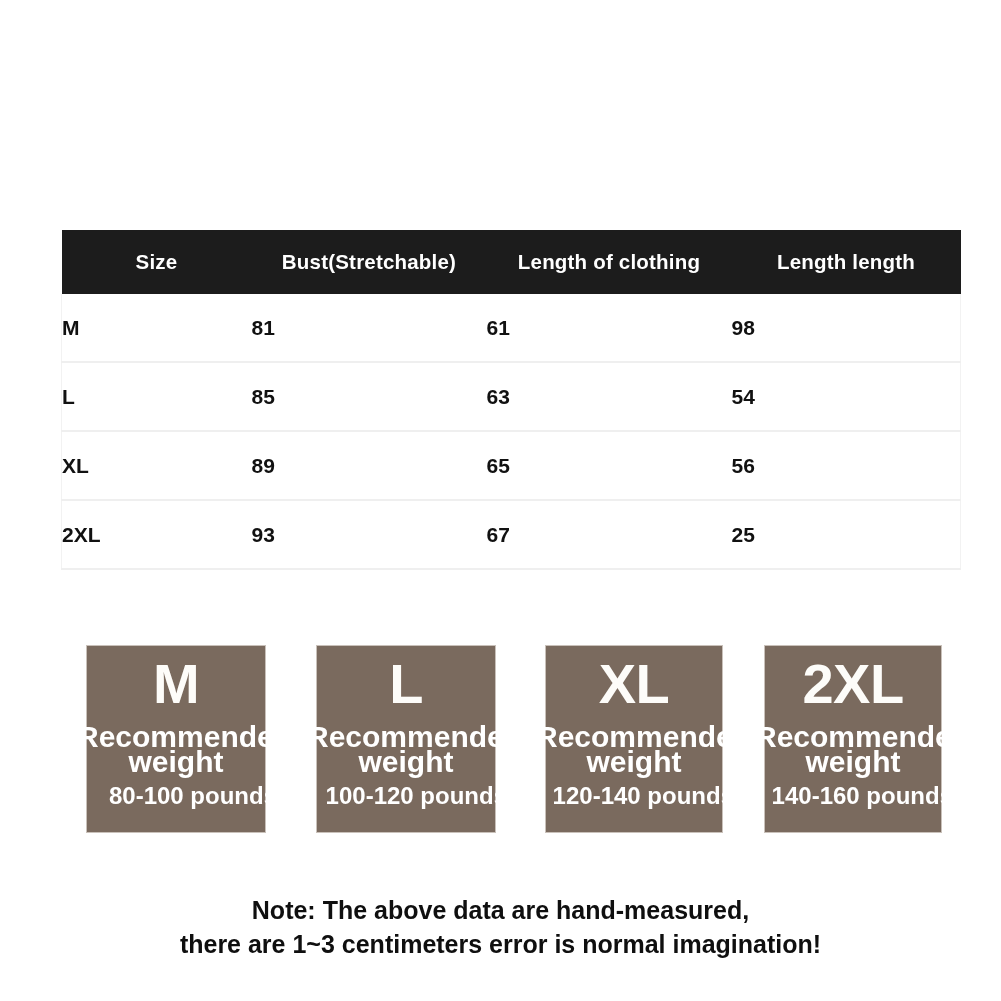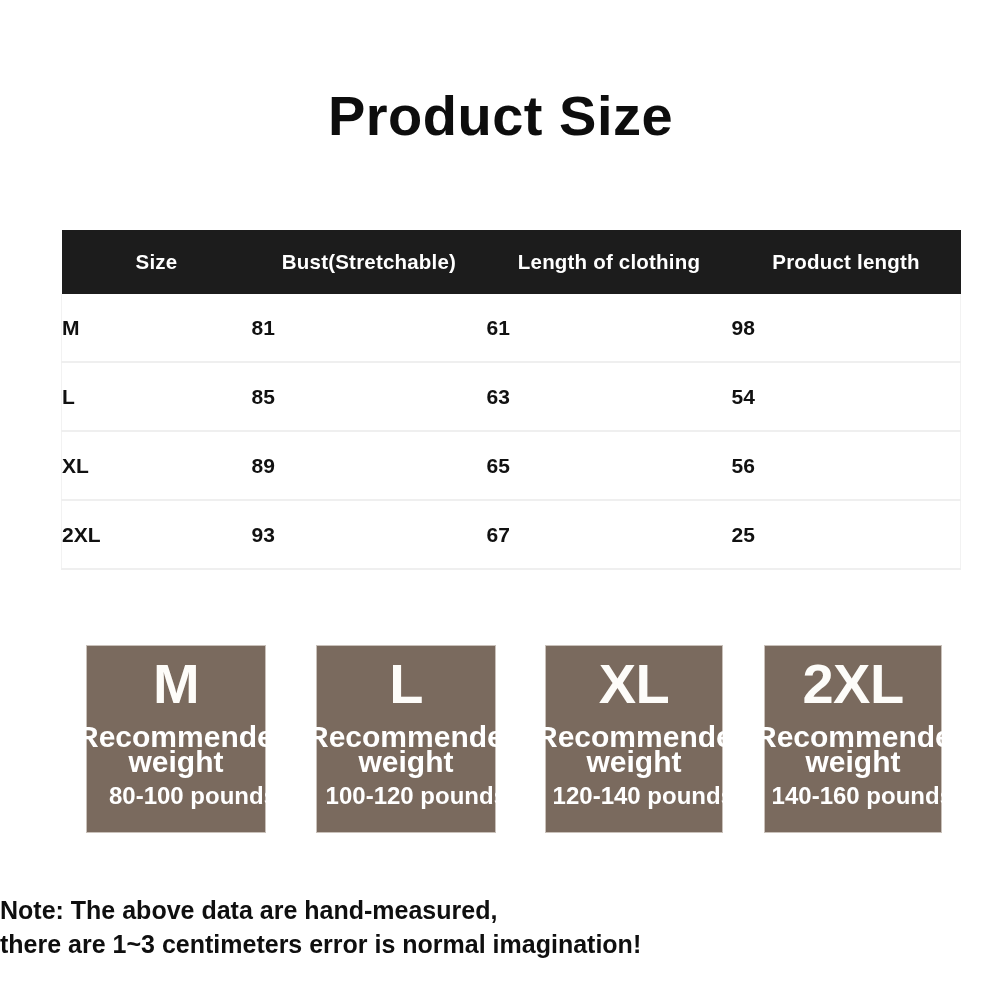--- a/index.html
+++ b/index.html
@@ -141,48 +141,47 @@
     line-height: 28px;
     white-space: nowrap;
   }
 
   
   .note {
     position: absolute;
     left: 0;
     top: 893px;
     width: 1001px;
-    text-align: left;
+    text-align: center;
     color: #0f0f0f;
     font-size: 25px;
     font-weight: bold;
     line-height: 34px;
   }
   .note .nline { display: block; }
 </style>
 </head>
 <body>
 
 <div class="page">
 
-  <div class="page-title">Product Size</div>
 
   <table class="size-table">
     <colgroup>
       <col class="col-size">
       <col class="col-bust">
       <col class="col-length">
       <col class="col-sleeve">
     </colgroup>
     <thead>
       <tr>
         <th>Size</th>
         <th>Bust(Stretchable)</th>
         <th>Length of clothing</th>
-        <th>Product length</th>
+        <th>Length length</th>
       </tr>
     </thead>
     <tbody>
       <tr>
         <td>M</td>
         <td>81</td>
         <td>61</td>
         <td>98</td>
       </tr>
       <tr>

